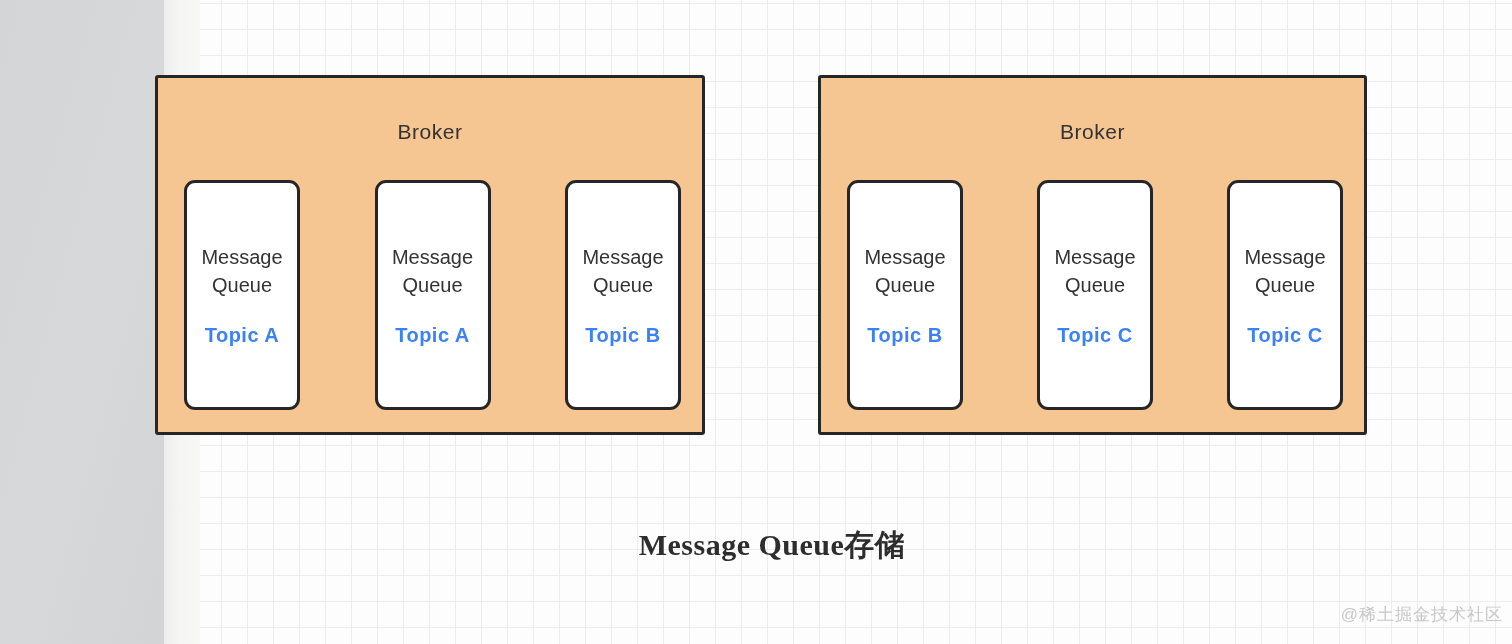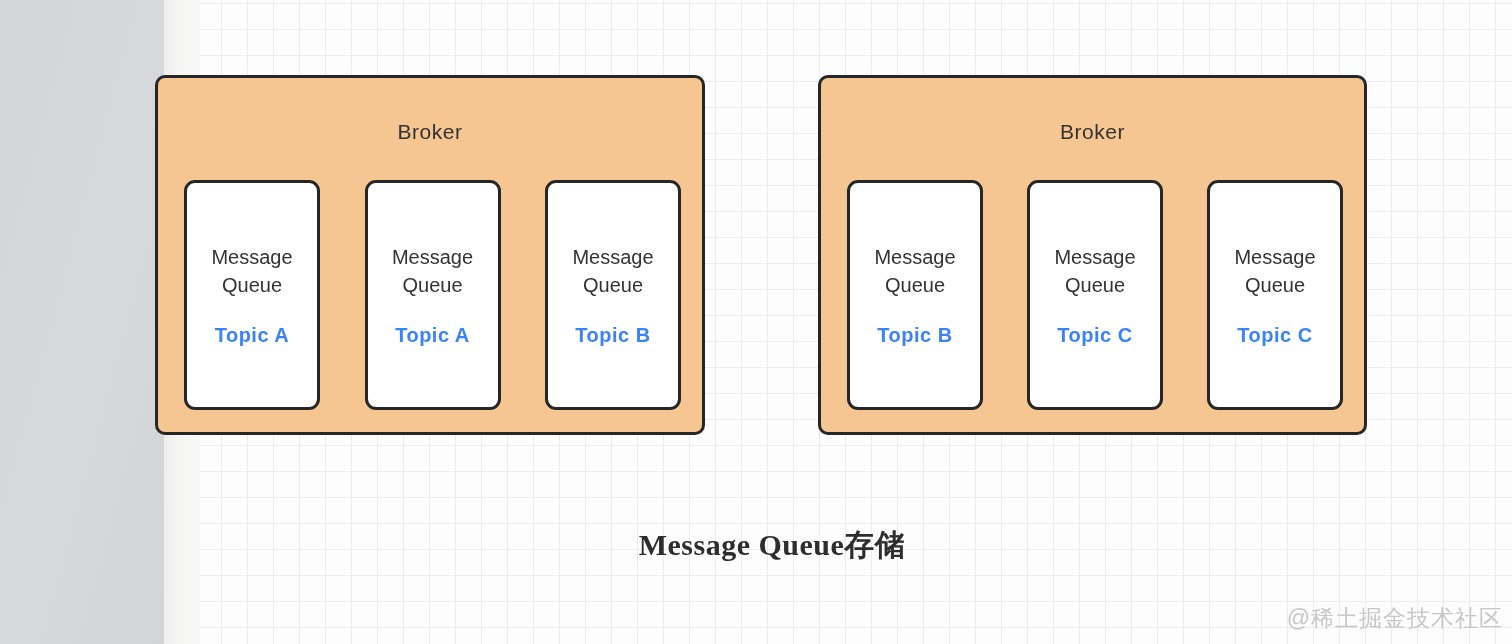--- a/index.html
+++ b/index.html
@@ -33,21 +33,21 @@
     background: linear-gradient(to right, #ededed 0%, #f5f5f4 40%, #f7f7f6 100%);
   }
 
   
   .broker {
     position: absolute;
     top: 75px;
     height: 360px;
     background: #f5c592;
     border: 3px solid #262626;
-    border-radius: 10px;
+    border-radius: 3px;
   }
   .broker-1 { left: 155px; width: 550px; }
   .broker-2 { left: 818px; width: 549px; }
 
   .broker-label {
     position: absolute;
     left: 0; right: 0; top: 42px;
     text-align: center;
     font-size: 21px;
     color: #333333;
@@ -56,21 +56,21 @@
 
   .queue-row {
     position: absolute;
     left: 26px; right: 21px; top: 102px;
     height: 230px;
     display: flex;
     justify-content: space-between;
   }
 
   .queue-box {
-    width: 136px;
+    width: 116px;
     height: 230px;
     background: #ffffff;
     border: 3px solid #262626;
     border-radius: 11px;
     display: flex;
     flex-direction: column;
     align-items: center;
     justify-content: center;
     gap: 25px;
     text-align: center;
@@ -96,21 +96,21 @@
     font-size: 30px;
     font-weight: 600;
     color: #2d2d2d;
     letter-spacing: 0.5px;
     font-family: Liberation Serif, serif;
   }
 
   .watermark {
     position: absolute;
     right: 9px; top: 603px;
-    font-size: 23px;
+    font-size: 17px;
     color: #c7c7c7;
     letter-spacing: 1px;
     text-align: center;
   }
 </style>
 </head>
 <body>
 
 <div class="grid-bg"></div>
 <div class="paper-edge"></div>

